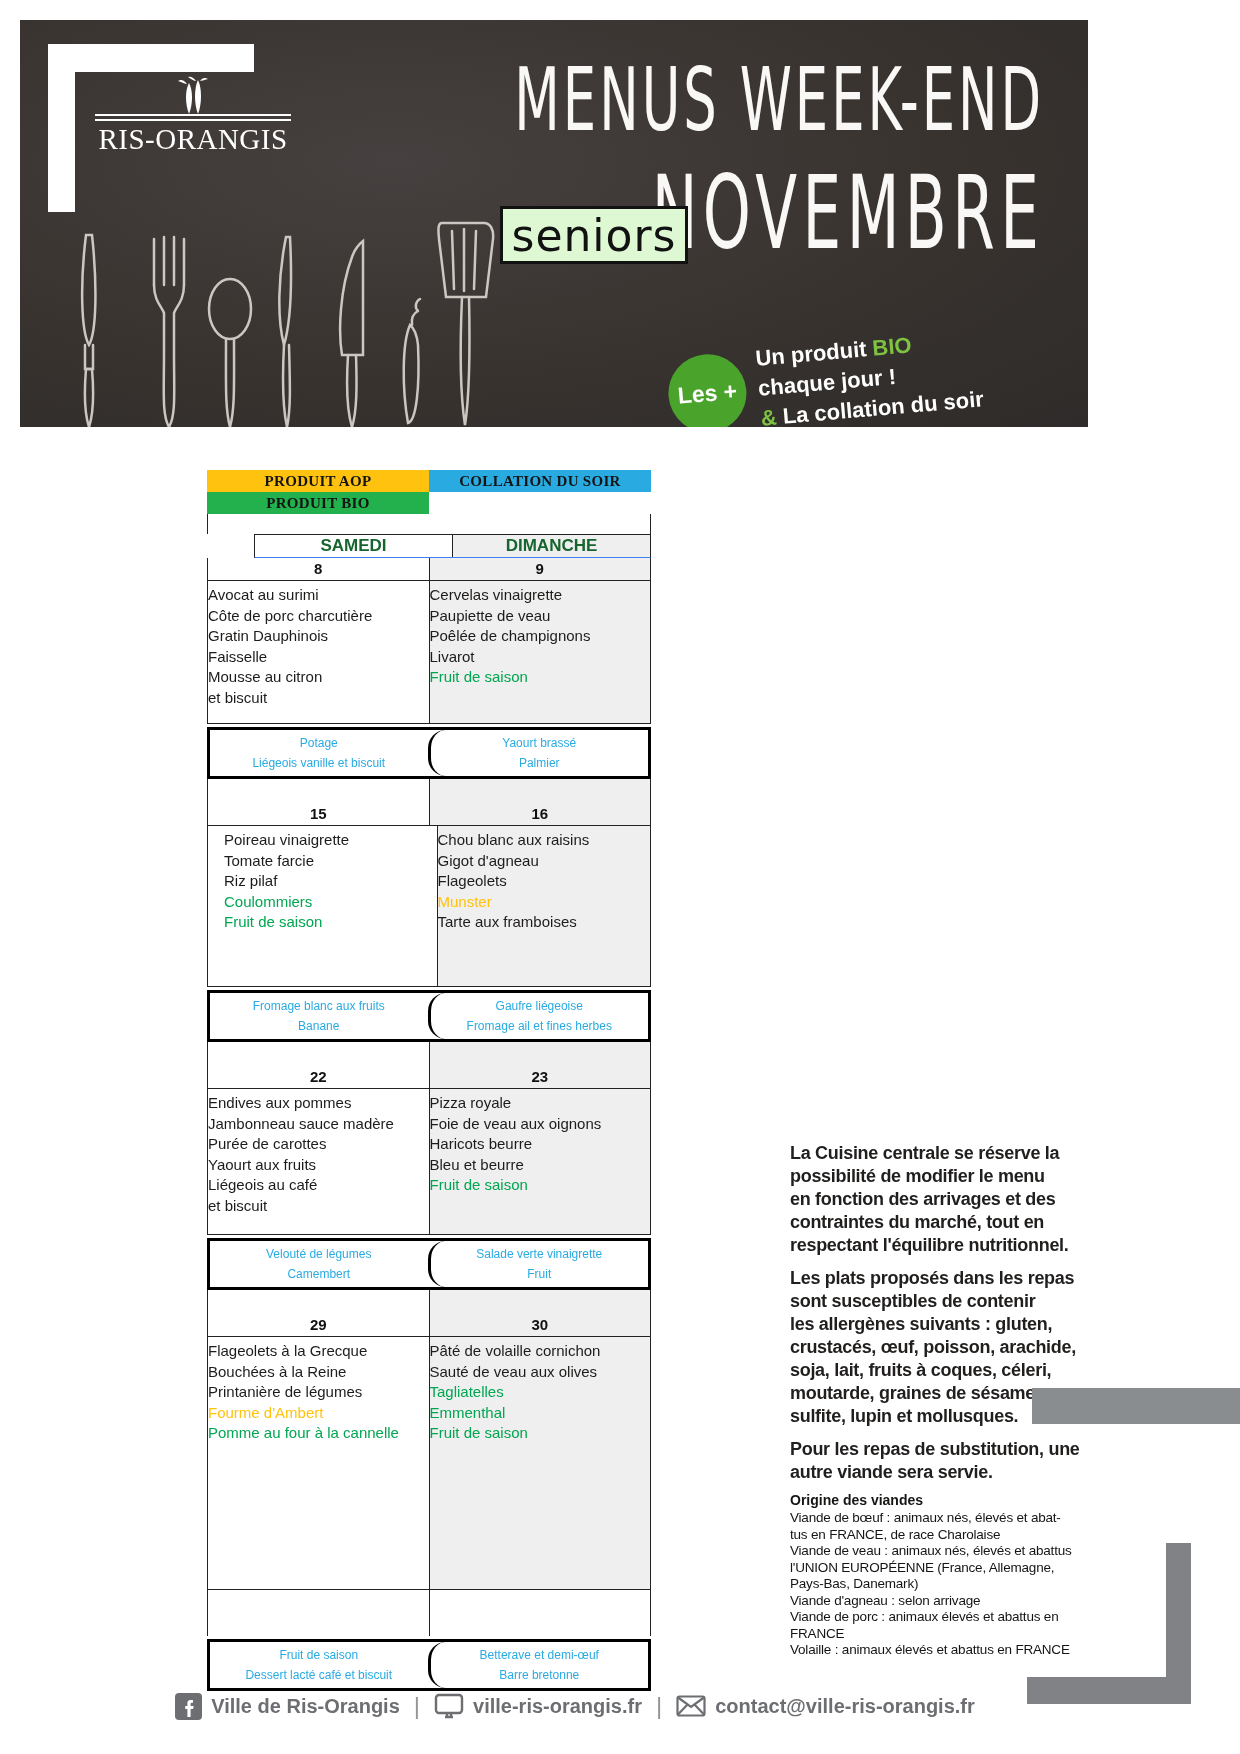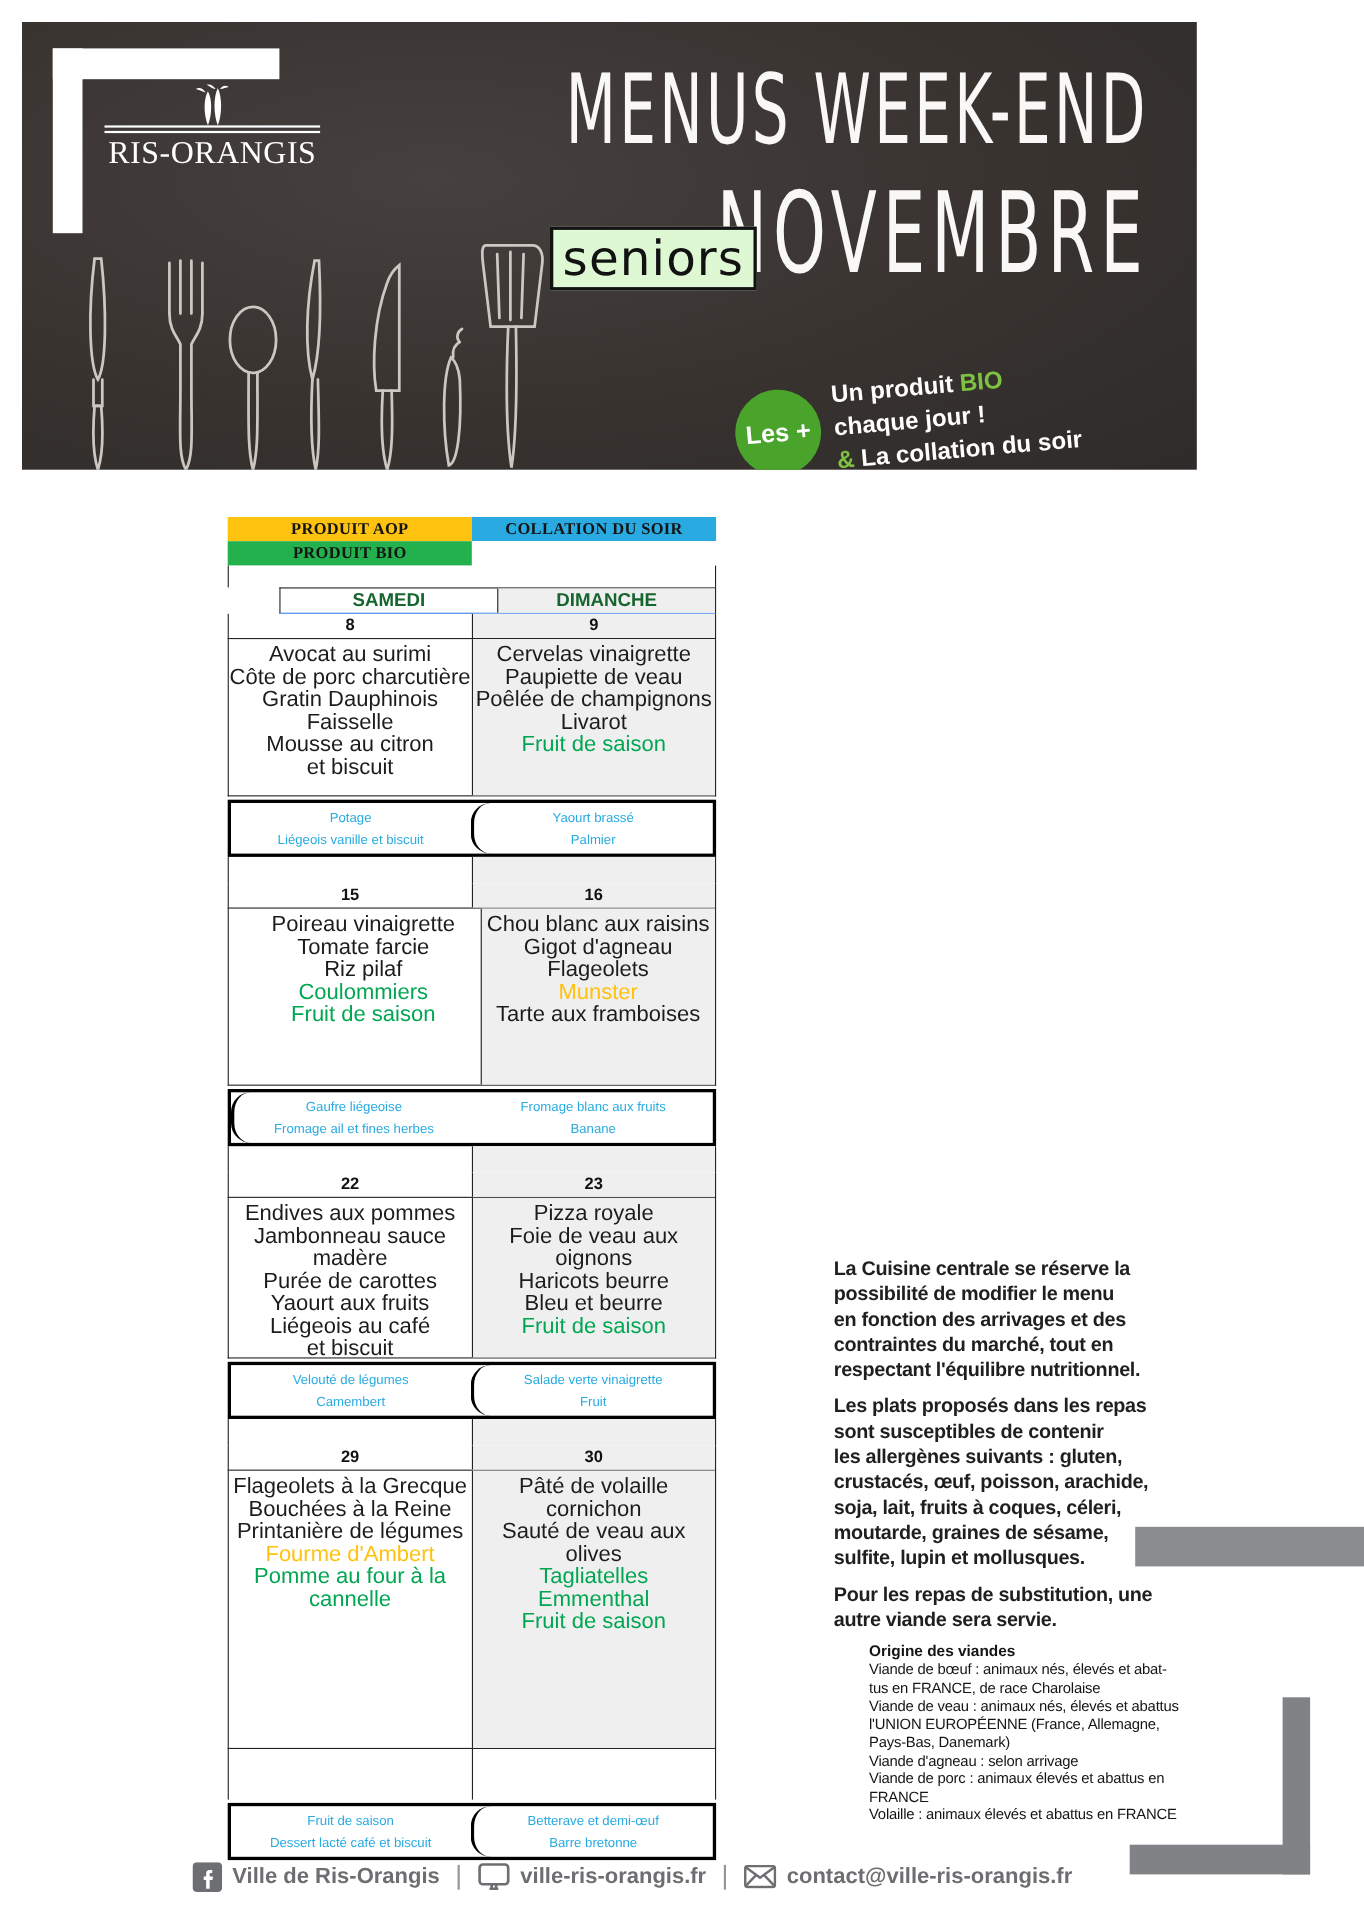--- a/index.html
+++ b/index.html
@@ -50,33 +50,33 @@
   .spacer-row{height:20px;}
   .dayhdr-row{height:22px;border-top:1px solid #222;border-bottom:1px solid #3b82f6;margin-left:47px;}
   .cell{flex:1;box-sizing:border-box;}
   .cl-r{background:var(--colgray,#efefef);border-left:1px solid #222;}
   .cl-r.nogray{background:#fff;}
   .dh{text-align:center;font-weight:bold;font-size:17px;line-height:21px;color:var(--daygreen,#17652e);}
   .date-row{height:22px;border-bottom:1px solid #222;}
   .cell.date{text-align:center;font-weight:bold;font-size:15px;line-height:22px;color:#111;}
   .menu-row{border-bottom:1px solid #222;}
   .menu-cell{padding-top:4px;}
-  .mi{font-size:20px;line-height:20.5px;text-align:center;color:#1e1c1b;}
+  .mi{font-size:15px;line-height:20.5px;text-align:left;color:#1e1c1b;}
   .c-bio{color:var(--bio,#00a651);}
   .c-aop{color:var(--aop,#ffc20e);}
   .c-blue{color:var(--blue,#29abe2);}
   .gap-row{height:24px;}
   .gap-row.tall{height:46px;}
   .collation-box{border:3px solid #000;margin-top:3px;display:flex;background:#fff;}
   .ccell{flex:1;padding:3px 0;}
   .ccell.last{border-left:3px solid #000;border-radius:18px;}
   .cl{font-size:12px;line-height:20px;text-align:center;color:var(--blue,#29abe2);}
 
   
-  .notes{position:absolute;left:758px;top:1142px;width:352px;color:#211f1e;}
+  .notes{position:absolute;left:790px;top:1142px;width:352px;color:#211f1e;}
   .notes p{margin:0 0 10px 0;font-size:18px;line-height:23px;font-weight:bold;letter-spacing:-0.3px;white-space:pre-line;}
   .origin{position:absolute;left:790px;top:1492px;width:370px;color:#161514;}
   .origin-head{font-size:14px;font-weight:bold;margin-bottom:2px;}
   .origin-line{font-size:13.5px;line-height:16.5px;letter-spacing:-0.2px;}
 
   
   .side-bar{position:absolute;right:0;top:1388px;width:208px;height:36px;background:#8a8d90;}
   .br-corner-v{position:absolute;left:1166px;top:1543px;width:25px;height:161px;background:#808285;}
   .br-corner-h{position:absolute;left:1027px;top:1677px;width:164px;height:27px;background:#808285;}
 
@@ -210,27 +210,27 @@
           </div>
           <div class="cell cl-r menu-cell">
             <div class="mi">Chou blanc aux raisins</div>
             <div class="mi">Gigot d'agneau</div>
             <div class="mi">Flageolets</div>
             <div class="mi c-aop">Munster</div>
             <div class="mi">Tarte aux framboises</div>
           </div>
         </div>
         <div class="collation-box">
+          <div class="ccell">
+            <div class="cl c-blue">Fromage blanc aux fruits</div>
+            <div class="cl c-blue">Banane</div>
+          </div>
           <div class="ccell last">
             <div class="cl c-blue">Gaufre liégeoise</div>
             <div class="cl c-blue">Fromage ail et fines herbes</div>
-          </div>
-          <div class="ccell">
-            <div class="cl c-blue">Fromage blanc aux fruits</div>
-            <div class="cl c-blue">Banane</div>
           </div>
         </div>
         <div class="mt-row gap-row">
           <div class="cell"></div>
           <div class="cell cl-r"></div>
         </div>
         <div class="mt-row date-row">
           <div class="cell date">22</div>
           <div class="cell cl-r date">23</div>
         </div>

